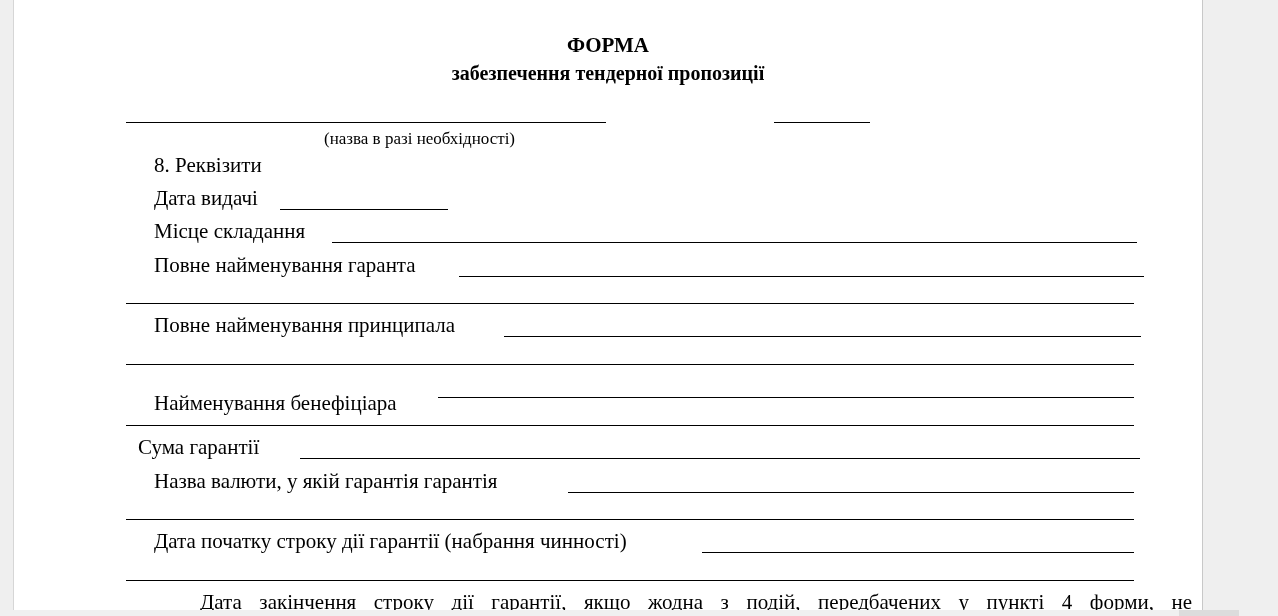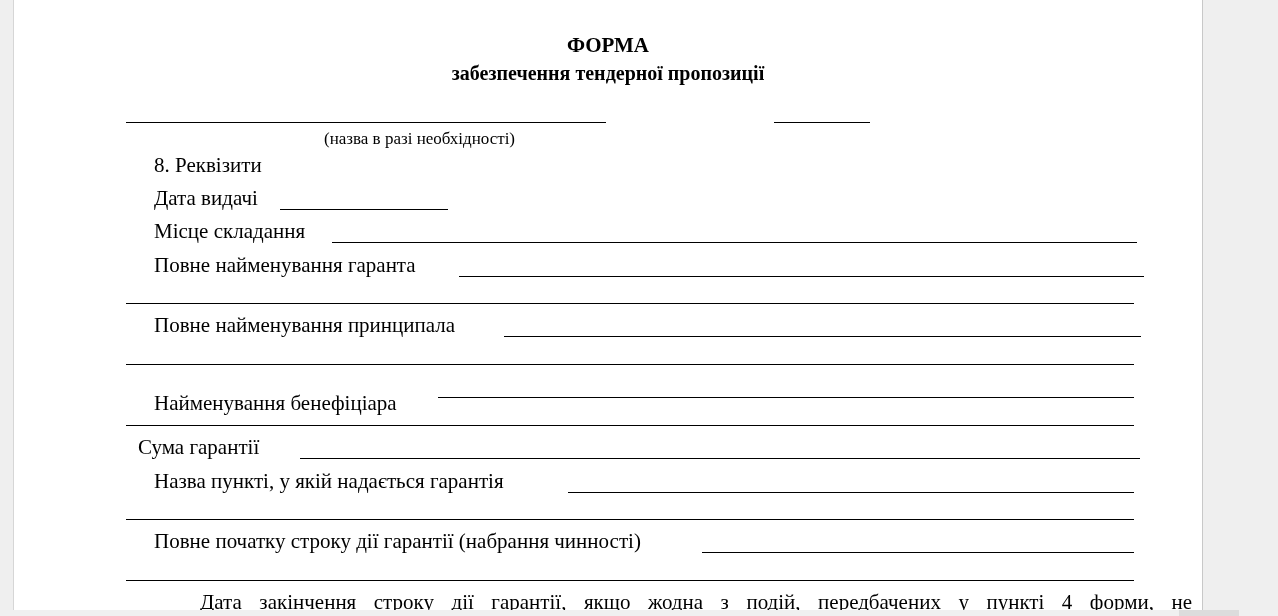--- a/index.html
+++ b/index.html
@@ -52,25 +52,25 @@
   <div class="rule" style="left:490px; top:336px; width:637px;"></div>
   <div class="rule" style="left:112px; top:364px; width:1008px;"></div>
 
   <div class="abs body-text" style="top:360px; left:140px;margin-top:31px;">Найменування бенефіціара</div>
   <div class="rule" style="left:424px; top:397px; width:696px;"></div>
   <div class="rule" style="left:112px; top:425px; width:1008px;"></div>
 
   <div class="abs body-text" style="top:435px; left:124px;">Сума гарантії</div>
   <div class="rule" style="left:286px; top:458px; width:840px;"></div>
 
-  <div class="abs body-text" style="top:469px; left:140px;">Назва пункті, у якій надається гарантія</div>
+  <div class="abs body-text" style="top:469px; left:140px;">Назва валюти, у якій гарантія гарантія</div>
   <div class="rule" style="left:554px; top:492px; width:566px;"></div>
   <div class="rule" style="left:112px; top:519px; width:1008px;"></div>
 
-  <div class="abs body-text" style="top:529px; left:140px;">Повне початку строку дії гарантії (набрання чинності)</div>
+  <div class="abs body-text" style="top:529px; left:140px;">Дата початку строку дії гарантії (набрання чинності)</div>
   <div class="rule" style="left:688px; top:552px; width:432px;"></div>
   <div class="rule" style="left:112px; top:580px; width:1008px;"></div>
 
   <div class="abs body-text" style="top:590px; left:140px; width:992px; text-align:justify; text-align-last:justify; word-spacing:2px;margin-left:46px;">Дата закінчення строку дії гарантії, якщо жодна з подій, передбачених у пункті 4 форми, не</div>
 </div>
 
 <div class="right-gutter"></div>
 
 <div class="hscroll">
   <div class="hscroll-thumb"></div>

